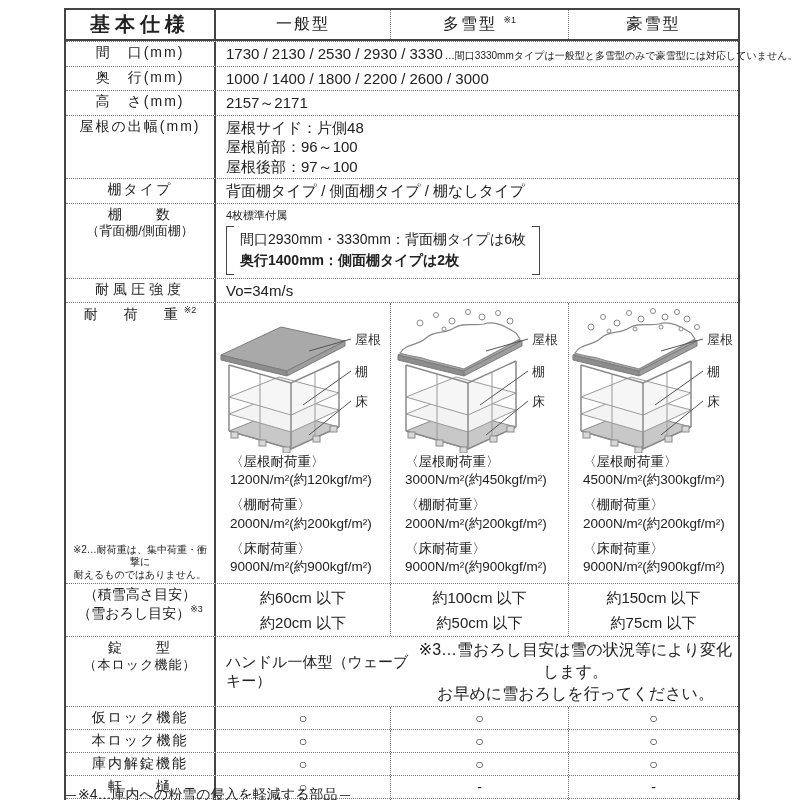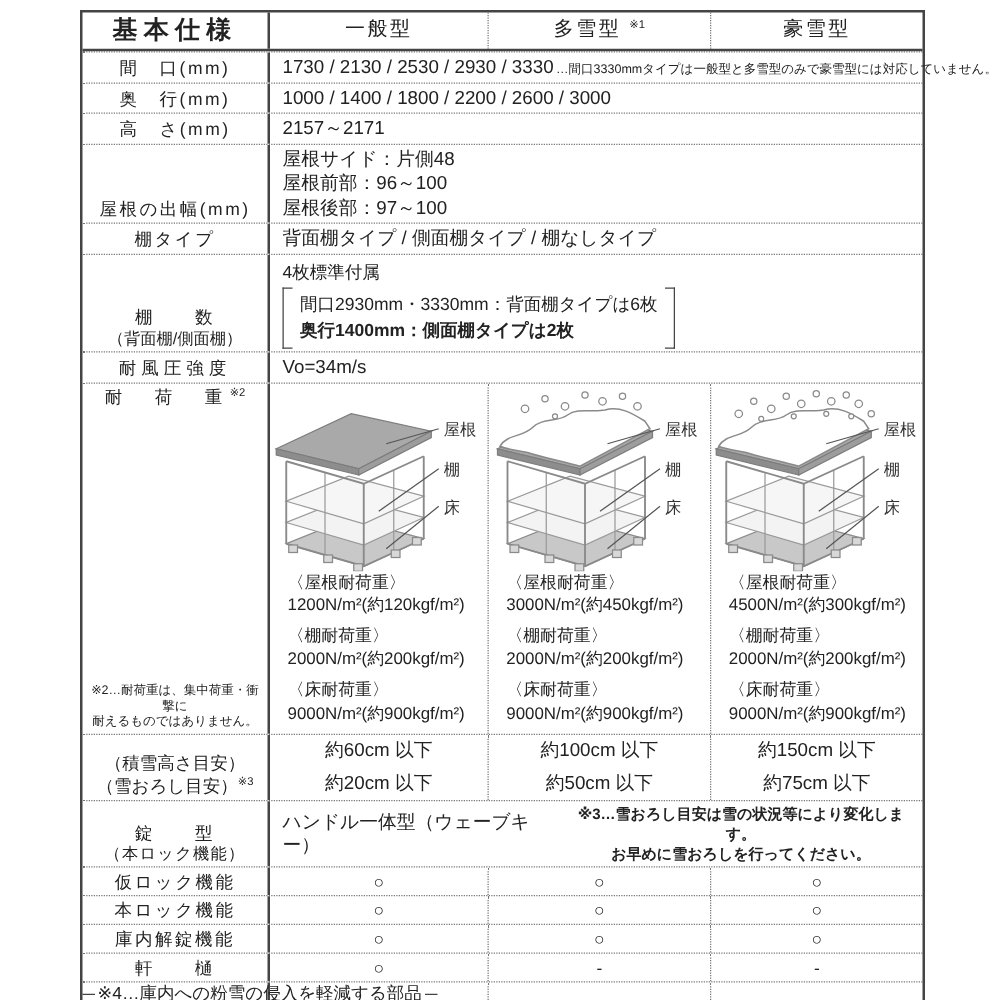--- a/index.html
+++ b/index.html
@@ -1,21 +1,21 @@
 <!DOCTYPE html>
 <html><head>
 <meta charset="utf-8">
 <style>
   html,body{margin:0;padding:0;width:800px;height:800px;background:#fff;overflow:hidden;}
   body{font-family:"Liberation Sans","DejaVu Sans",sans-serif;color:#222;}
   .page{position:relative;width:800px;height:800px;}
   .spec-table{position:absolute;left:64px;top:8px;width:672px;border:2px solid #444;background:#fff;}
   .row{display:flex;align-items:stretch;border-top:1px dotted #777;}
   .row.header-row{border-top:none;border-bottom:2px solid #444;}
-  .label-cell{width:150px;flex:0 0 150px;border-right:2px solid #444;display:flex;flex-direction:column;align-items:center;justify-content:flex-end;text-align:center;font-size:14px;line-height:1.25;padding:2px 1px;box-sizing:border-box;}
+  .label-cell{width:150px;flex:0 0 150px;border-right:2px solid #444;display:flex;flex-direction:column;align-items:center;justify-content:flex-start;text-align:center;font-size:14px;line-height:1.25;padding:2px 1px;box-sizing:border-box;}
   .spec-label{letter-spacing:2px;}
   .data-span{flex:1;display:flex;flex-direction:column;justify-content:center;padding:2px 0 2px 10px;font-size:15px;line-height:1.3;box-sizing:border-box;}
   .cols3{flex:1;display:flex;align-items:stretch;}
   .col{display:flex;flex-direction:column;align-items:center;justify-content:center;text-align:center;box-sizing:border-box;font-size:15px;line-height:1.3;}
   .col.c1{flex:0 0 174px;}
   .col.c2{flex:0 0 178px;border-left:1px dotted #777;}
   .col.c3{flex:1;border-left:1px dotted #777;}
   .header-row{min-height:26px;}
   .hdr-title{font-size:20px;font-weight:600;letter-spacing:5px;}
   .hdr-col{font-size:16px;letter-spacing:2px;}
@@ -33,21 +33,21 @@
   .bracket-r{width:7px;border:1.5px solid #444;border-left:none;}
   .bracket-mid{padding:3px 6px;font-size:14px;line-height:1.55;text-align:left;}
   .load-col{justify-content:flex-start;padding-top:4px;}
   .loads{width:100%;text-align:left;padding-left:14px;box-sizing:border-box;font-size:13.5px;line-height:1.35;}
   .load-group{margin-bottom:7px;}
   .r-snow{min-height:52px;}
   .snow-line{line-height:1.7;}
   .r-lock{min-height:38px;}
   .lock-data{flex:1;display:flex;align-items:center;justify-content:space-between;padding:2px 4px 2px 10px;box-sizing:border-box;}
   .lock-value{font-size:15px;}
-  .lock-note{font-size:12px;text-align:center;line-height:1.35;font-weight:bold;}
+  .lock-note{font-size:16px;text-align:center;line-height:1.35;}
   .r-feature{min-height:22px;}
   .feature-val{white-space:pre-line;font-size:14px;line-height:1.2;}
   .r-tate{min-height:28px;}
   .footnote4{position:absolute;left:66px;top:786px;font-size:14px;color:#222;display:flex;align-items:center;gap:2px;}
   .fn-dash{display:inline-block;width:10px;border-top:1px solid #444;}
   svg text{font-family:"Liberation Sans","DejaVu Sans",sans-serif;}
   .shed-svg{display:block;margin:0 auto;}
 </style>
 </head>
 <body>
@@ -121,21 +121,21 @@
           <span>背面棚タイプ / 側面棚タイプ / 棚なしタイプ</span>
         </div>
     </div>
 
     <div class="row r-shelfcount">
       <div class="label-cell">
         <span class="spec-label">棚　　数</span>
         <span style="font-size:13px;">（背面棚/側面棚）</span>
       </div>
       <div class="data-span" style="justify-content:flex-start;padding-top:4px;">
-        <span style="font-size:14px;">4枚標準付属</span>
+        <span style="font-size:11px;">4枚標準付属</span>
         <span class="bracket-wrap">
           <span class="bracket-l"></span>
           <span class="bracket-mid">
             <span style="display:block;">間口2930mm・3330mm：背面棚タイプは6枚</span>
             <span style="display:block;font-weight:bold;">奥行1400mm：側面棚タイプは2枚</span>
           </span>
           <span class="bracket-r"></span>
         </span>
       </div>
     </div>

